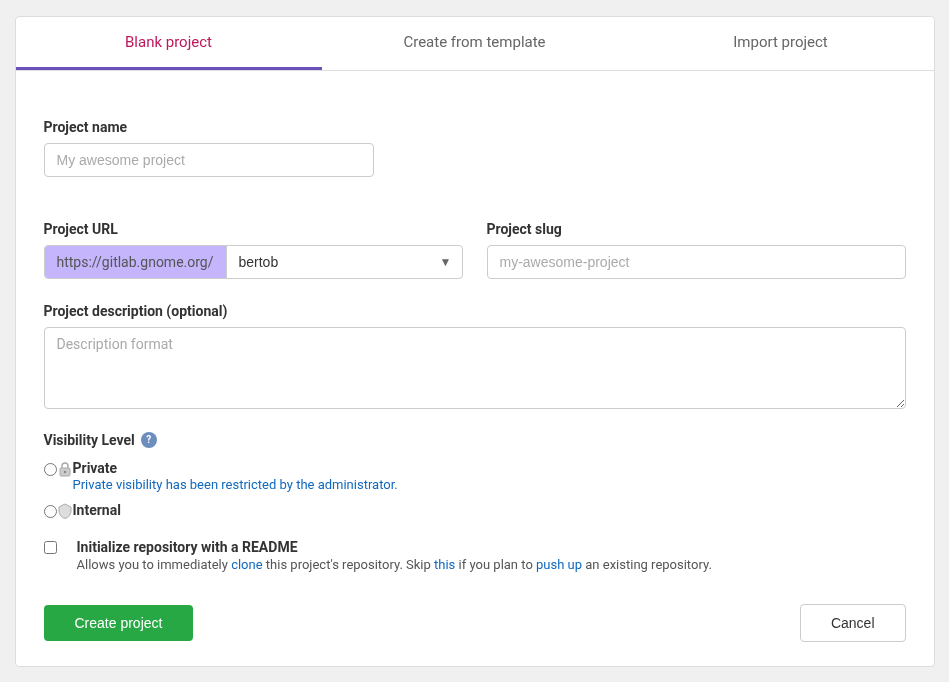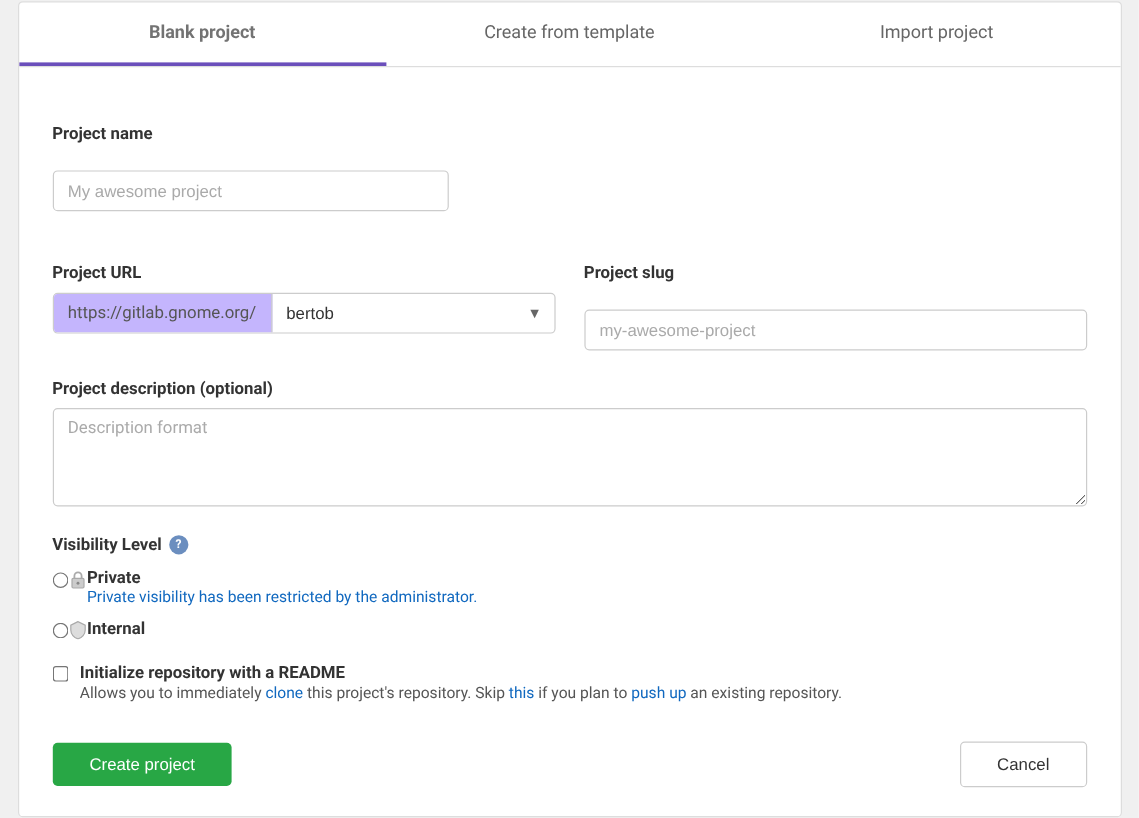--- a/index.html
+++ b/index.html
@@ -30,22 +30,22 @@
       flex: 1;
       text-align: center;
       padding: 16px 20px;
       cursor: pointer;
       font-size: 15px;
       color: #666;
       border-bottom: 3px solid transparent;
       transition: color 0.2s;
     }
     .tab.active {
-      color: #737373;
-      font-weight: bold;
+      color: #be185d;
+      font-weight: normal;
       border-bottom: 3px solid #6b4fbb;
     }
     
     .content {
       padding: 24px 28px 24px 28px;
     }
     .form-group {
       margin-bottom: 20px;
     }
     label.field-label {
@@ -56,21 +56,20 @@
       margin-top: 24px;
     }
     input[type="text"] {
       width: 100%;
       padding: 8px 12px;
       border: 1px solid #ccc;
       border-radius: 4px;
       font-size: 14px;
       color: #333;
       outline: none;
-      margin-top: 14px;
     }
     input[type="text"]::placeholder {
       color: #aaa;
     }
     .project-name-input {
       max-width: 330px;
     }
     
     .url-row {
       display: flex;
@@ -185,21 +184,21 @@
     }
     .radio-desc {
       font-size: 13px;
       color: #1068bf;
       margin-top: 2px;
     }
     
     .checkbox-group {
       display: flex;
       align-items: flex-start;
-      gap: 10px;
+      gap: 20px;
       margin-bottom: 24px;
     }
     .checkbox-group input[type="checkbox"] {
       margin-top: 2px;
       cursor: pointer;
     }
     .checkbox-label {
       font-weight: bold;
       font-size: 14px;
     }

